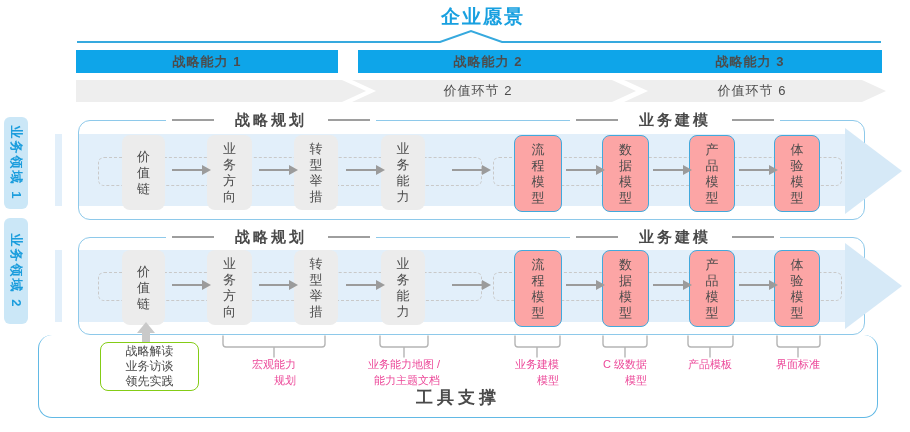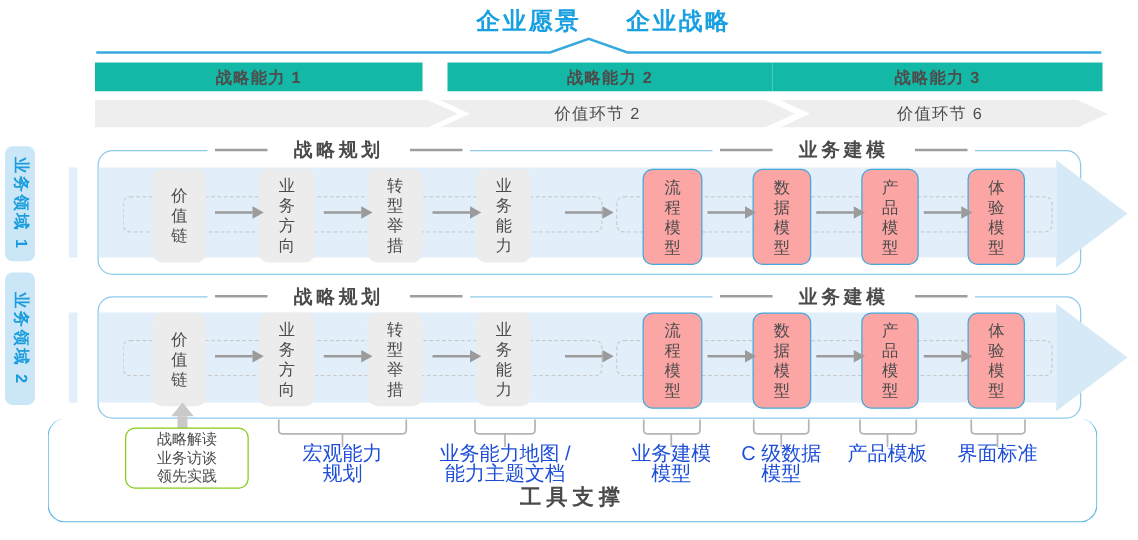--- a/index.html
+++ b/index.html
@@ -3,21 +3,21 @@
 <meta charset="utf-8">
 <style>
   html,body{margin:0;padding:0;background:#fff;}
   .canvas{position:relative;width:910px;height:432px;background:#fff;overflow:hidden;
           font-family:"Liberation Sans",sans-serif;color:#4c4c4c;}
   .abs{position:absolute;}
   
   .hdr{top:4px;left:0;width:910px;display:flex;justify-content:center;gap:36px;
        font-size:19px;font-weight:bold;color:#18a0e0;letter-spacing:2px;padding-left:28px;}
   
-  .cap-bar{top:50px;height:23px;background:#14b8a6;display:flex;align-items:center;
+  .cap-bar{top:50px;height:23px;background:#0ea5e9;display:flex;align-items:center;
            justify-content:center;font-size:13px;font-weight:bold;letter-spacing:1px;}
   
   .vl-label{top:80px;height:22px;display:flex;align-items:center;justify-content:center;
             font-size:13px;letter-spacing:1px;color:#4c4c4c;}
   
   .domain{left:4px;width:24px;background:#cbe7f7;border-radius:6px;display:flex;
           align-items:center;justify-content:center;}
   .domain span{transform:rotate(90deg);white-space:nowrap;color:#1b9ddd;
                font-weight:bold;font-size:13px;letter-spacing:2px;}
   
@@ -33,42 +33,41 @@
              text-align:center;font-size:13px;line-height:16px;color:#4c4c4c;}
   .sec-title{transform:translateX(-50%);display:flex;align-items:center;gap:21px;
              background:#fff;padding:0 6px;height:16px;}
   .sec-title b{font-size:15px;letter-spacing:3px;color:#4a4a4a;white-space:nowrap;}
   .dash{width:42px;height:2px;background:#9e9e9e;}
   .arrow{width:30px;height:2px;background:#9b9b9b;}
   .arrow:after{content:"";position:absolute;right:-9px;top:-4px;width:0;height:0;
                border-left:9px solid #9b9b9b;border-top:5px solid transparent;
                border-bottom:5px solid transparent;}
   
-  .deliv{top:356px;transform:translateX(-50%);font-size:16px;line-height:16px;
-         text-align:center;white-space:pre-line;color:#1d4ed8;}
+  .deliv{top:356px;transform:translateX(-50%);font-size:11px;line-height:16px;
+         text-align:right;white-space:pre-line;color:#ec4899;}
   .deliv-box{left:100px;top:342px;width:97px;height:47px;border:1px solid #84cc16;
              border-radius:8px;background:#fff;display:flex;align-items:center;
              justify-content:center;font-size:12px;line-height:15px;text-align:center;
              white-space:pre-line;color:#4a4a4a;}
   .up-arrow-head{width:0;height:0;border-bottom:11px solid #c9c9c9;
                  border-left:9px solid transparent;border-right:9px solid transparent;}
   .up-arrow-shaft{width:8px;height:12px;background:#c9c9c9;margin:0 auto;}
   .tool-box{left:38px;top:335px;width:838px;height:82px;border:1px solid #62b9e5;
             border-top:none;border-radius:14px;}
   .tool-title{left:0;bottom:8px;width:100%;text-align:center;font-size:17px;
               font-weight:bold;letter-spacing:4px;color:#4a4a4a;}
 </style>
 </head>
 <body>
 
 <div class="canvas">
 
   <div class="abs hdr">
     <span>企业愿景</span>
-    <span>企业战略</span>
   </div>
 
   <svg class="abs" style="left:0;top:0;width:910px;height:48px">
     <path d="M77 42 H440 L471 31 L502 42 H881" stroke="#36a9de" stroke-width="2" fill="none"></path>
   </svg>
 
   <div class="abs cap-bar" style="left:76px;width:262px">
       <span>战略能力 1</span>
     </div>
   <div class="abs cap-bar" style="left:358px;width:260px">

